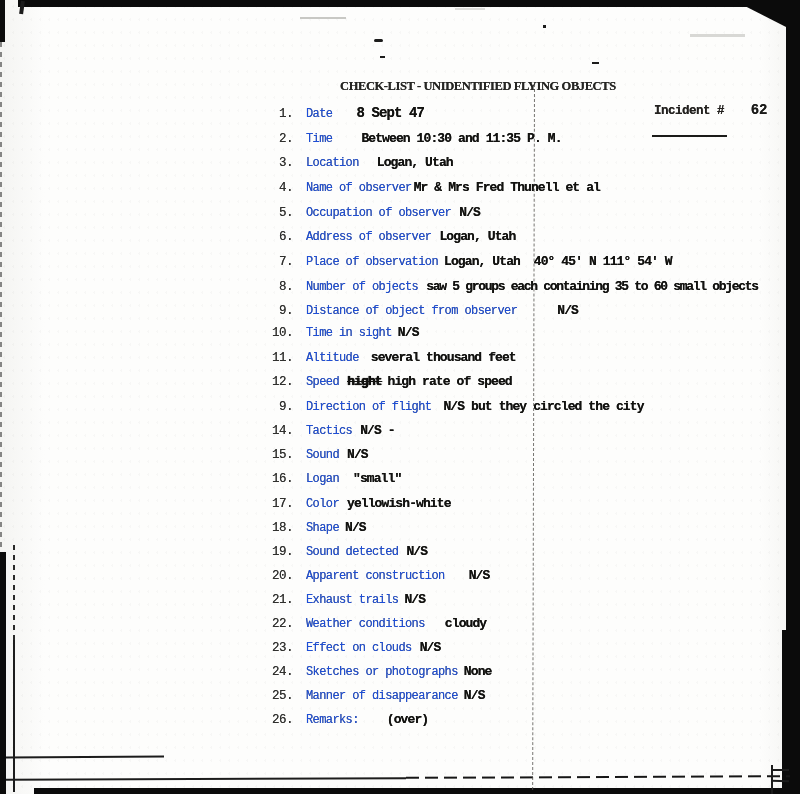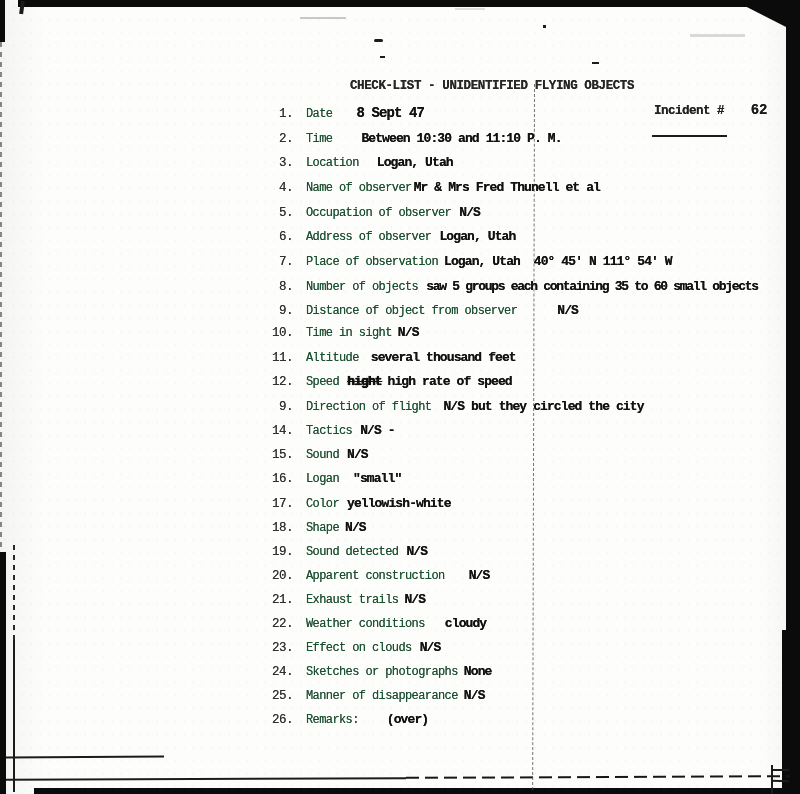--- a/index.html
+++ b/index.html
@@ -31,21 +31,21 @@
     border-bottom:2px solid #1b1b19;padding:0 3px 17px 2px;white-space:pre;
     text-shadow:0 0 .5px #3a3a38;
   }
   .incident-num{font-size:14px;font-weight:bold;color:#1b1b19;text-shadow:0 0 .5px #333;}
   .row{position:absolute;left:262px;height:15px;white-space:nowrap;}
   .num{
     display:inline-block;width:31px;text-align:right;margin-right:13px;
     font-size:12.5px;color:#30302e;letter-spacing:-0.5px;text-shadow:0 0 .4px #555;
   }
   .label{
-    font-size:12px;color:#14532d;letter-spacing:-0.6px;white-space:pre;
+    font-size:12px;color:#1d4ed8;letter-spacing:-0.6px;white-space:pre;
     text-shadow:0 0 .4px #666;
   }
   .value{
     font-size:13px;font-weight:bold;color:#121210;letter-spacing:-0.9px;
     white-space:pre;text-shadow:0 0 .6px #2a2a28;
   }
   .struck{text-decoration:line-through;text-shadow:0 0 1px #000,.5px 0 0 #000;margin-right:6px;}
   .condensed{letter-spacing:-1.3px;}
 </style>
 </head>
@@ -71,32 +71,32 @@
 <div class="abs fold" style="left:534px;top:84px;height:706px;"></div>
 
 <div class="abs mark" style="left:374px;top:39px;width:9px;height:3px;border-radius:2px;"></div>
 <div class="abs mark" style="left:380px;top:56px;width:5px;height:2px;"></div>
 <div class="abs mark" style="left:592px;top:62px;width:7px;height:2px;"></div>
 <div class="abs mark" style="left:543px;top:25px;width:3px;height:3px;"></div>
 <div class="abs faint" style="left:300px;top:17px;width:46px;height:2px;"></div>
 <div class="abs faint" style="left:690px;top:34px;width:55px;height:3px;opacity:.7;"></div>
 <div class="abs faint" style="left:455px;top:8px;width:30px;height:2px;opacity:.6;"></div>
 
-<div class="abs title" style="left:350px;top:79px;">CHECK-LIST - UNIDENTIFIED FLYING OBJECTS</div>
+<div class="abs title" style="left:340px;top:79px;font-family:Liberation Serif, serif;">CHECK-LIST - UNIDENTIFIED FLYING OBJECTS</div>
 
 <div class="abs" style="left:652px;top:101px;">
   <span class="incident-label">Incident #</span>
   <span class="incident-num" style="margin-left:14px;">62</span>
 </div>
 
 <div class="row" style="top:104px;">
   <span class="num">1.</span><span class="label">Date</span><span class="value" style="margin-left:24px;font-size:14px;">8 Sept 47</span>
 </div>
 <div class="row" style="top:129px;">
-  <span class="num">2.</span><span class="label">Time</span><span class="value" style="margin-left:29px;">Between 10:30 and 11:10 P. M.</span>
+  <span class="num">2.</span><span class="label">Time</span><span class="value" style="margin-left:29px;">Between 10:30 and 11:35 P. M.</span>
 </div>
 <div class="row" style="top:153px;">
   <span class="num">3.</span><span class="label">Location</span><span class="value" style="margin-left:18px;">Logan, Utah</span>
 </div>
 <div class="row" style="top:178px;">
   <span class="num">4.</span><span class="label">Name of observer</span><span class="value" style="margin-left:2px;">Mr &amp; Mrs Fred Thunell et al</span>
 </div>
 <div class="row" style="top:203px;">
   <span class="num">5.</span><span class="label">Occupation of observer</span><span class="value" style="margin-left:8px;">N/S</span>
 </div>

